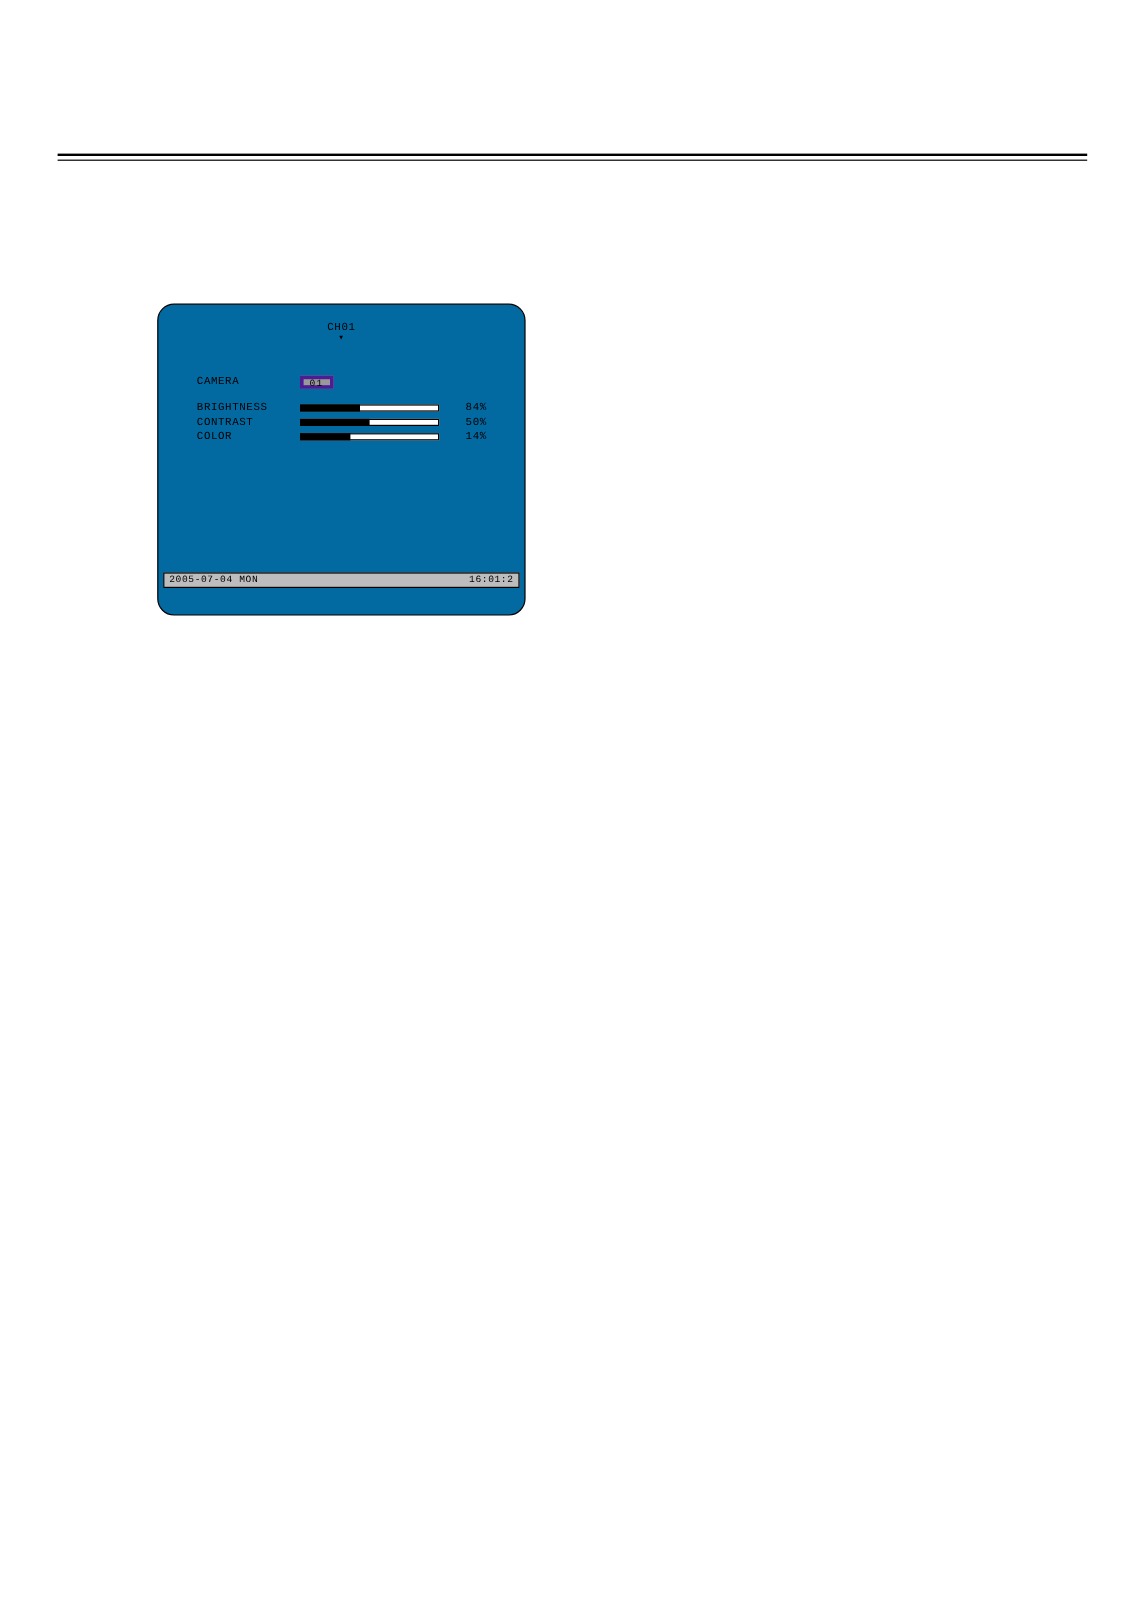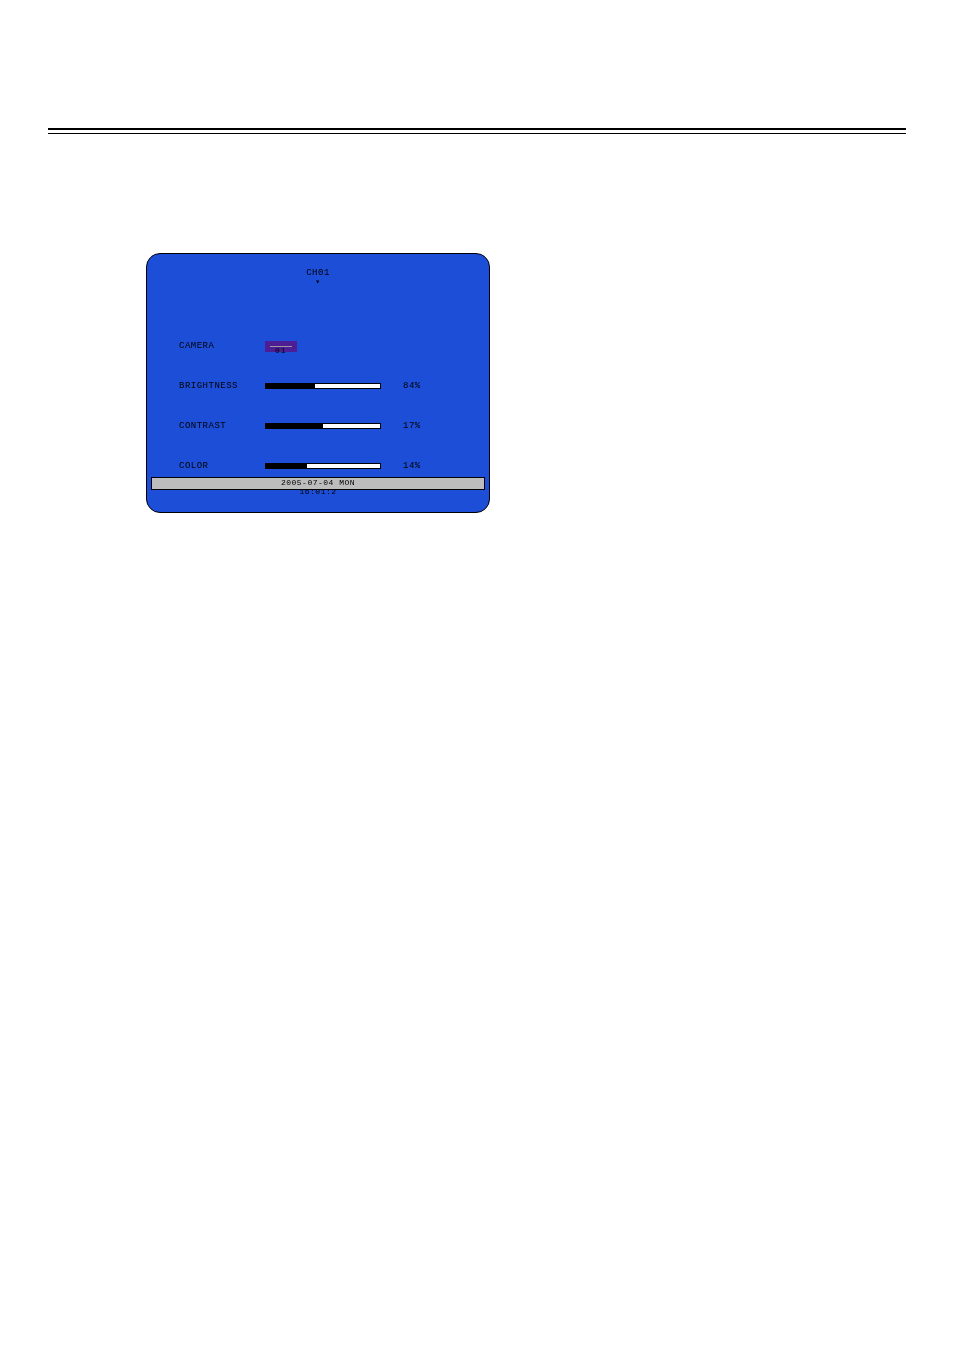--- a/index.html
+++ b/index.html
@@ -14,27 +14,27 @@
       position: absolute;
       top: 128px;
       left: 48px;
       right: 48px;
       border-top: 2px solid #000;
       height: 6px;
       border-bottom: 1px solid #000;
     }
     .monitor-panel {
       position: absolute;
-      left: 146px;
+      left: 131px;
       top: 253px;
-      width: 344px;
+      width: 307px;
       height: 260px;
       border: 1px solid #000;
       border-radius: 14px;
-      background: #1d4ed8;
+      background: #0369a1;
       font-size: 9px;
       letter-spacing: 0.5px;
     }
     .ch-title {
       position: absolute;
       top: 14px;
       left: 50%;
       transform: translateX(-50%);
       text-align: center;
     }
@@ -46,32 +46,31 @@
     .settings {
       position: absolute;
       top: 58px;
       left: 32px;
       right: 14px;
     }
     .row {
       display: flex;
       align-items: center;
       height: 12px;
-      margin-top: 28px;
     }
     .row-camera { margin-bottom: 10px; }
     .label {
       width: 86px;
       white-space: nowrap;
     }
     .cam-num {
       display: inline-block;
       background: #999;
       color: #000;
-      border: 5px solid #4c1d95;
+      border: 3px solid #4c1d95;
       padding: 0 5px;
       font-size: 8px;
       line-height: 10px;
       height: 11px;
       letter-spacing: 1px;
     }
     .slider-cell {
       width: 120px;
       position: relative;
       height: 8px;
@@ -103,21 +102,20 @@
       bottom: 22px;
       height: 13px;
       border: 1px solid #000;
       background: #bdbdbd;
       display: flex;
       justify-content: space-between;
       align-items: center;
       padding: 0 4px;
       font-size: 8px;
       letter-spacing: 0.5px;
-      flex-direction: column;
     }
   </style>
 </head>
 <body>
 
 <div class="double-rule"></div>
 
 <div class="monitor-panel">
 
   <div class="ch-title">
@@ -140,21 +138,21 @@
       </span>
       <span class="pct">84%</span>
     </div>
 
     <div class="row">
       <span class="label">CONTRAST</span>
       <span class="slider-cell">
         <span class="slider-outline"></span>
         <span class="slider-fill" style="width:58px"></span>
       </span>
-      <span class="pct">17%</span>
+      <span class="pct">50%</span>
     </div>
 
     <div class="row">
       <span class="label">COLOR</span>
       <span class="slider-cell">
         <span class="slider-outline"></span>
         <span class="slider-fill" style="width:42px"></span>
       </span>
       <span class="pct">14%</span>
     </div>

